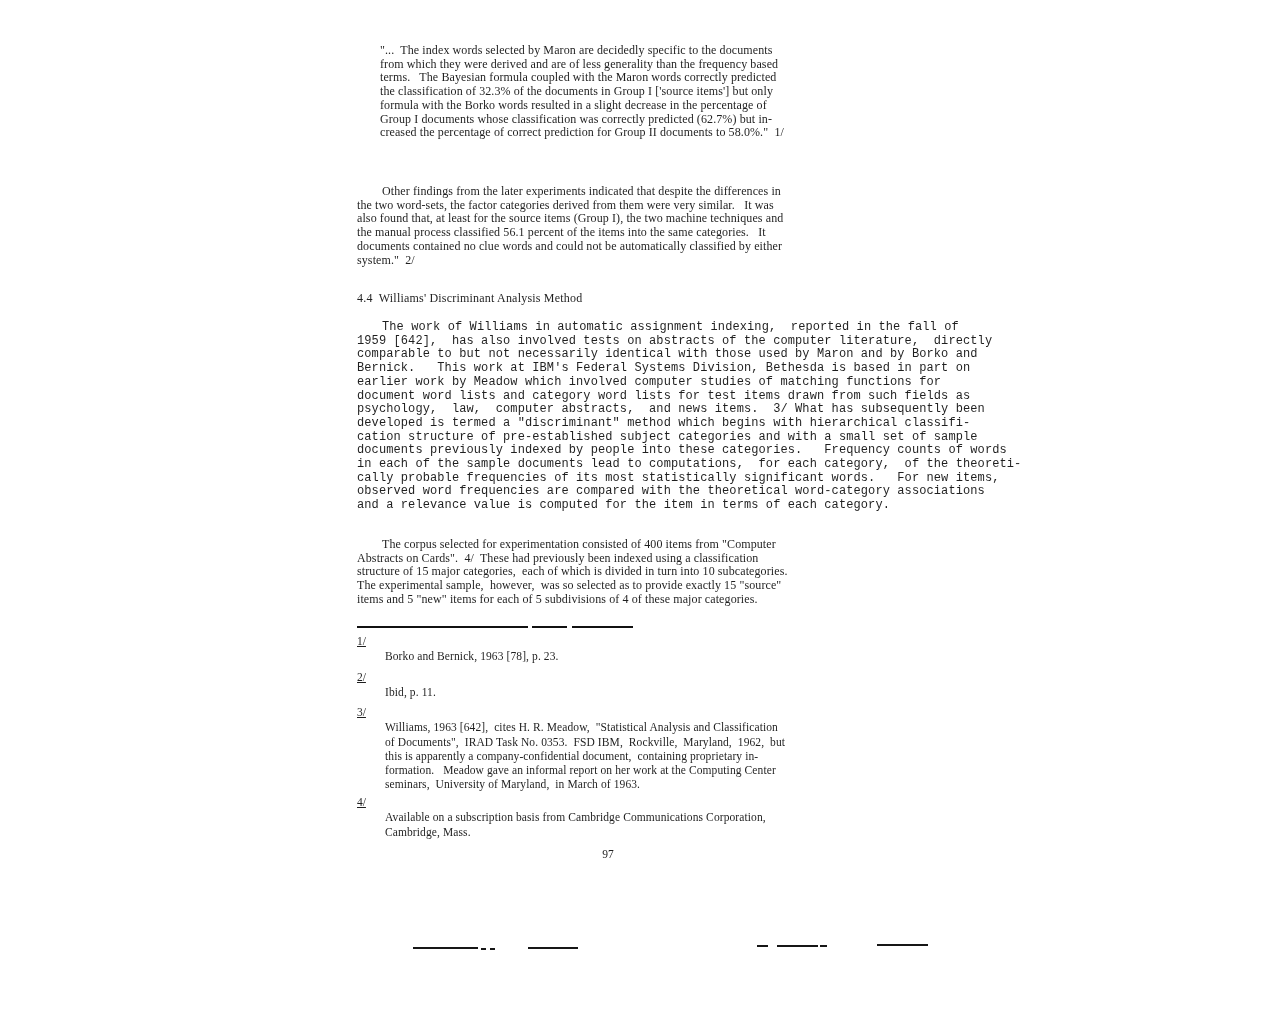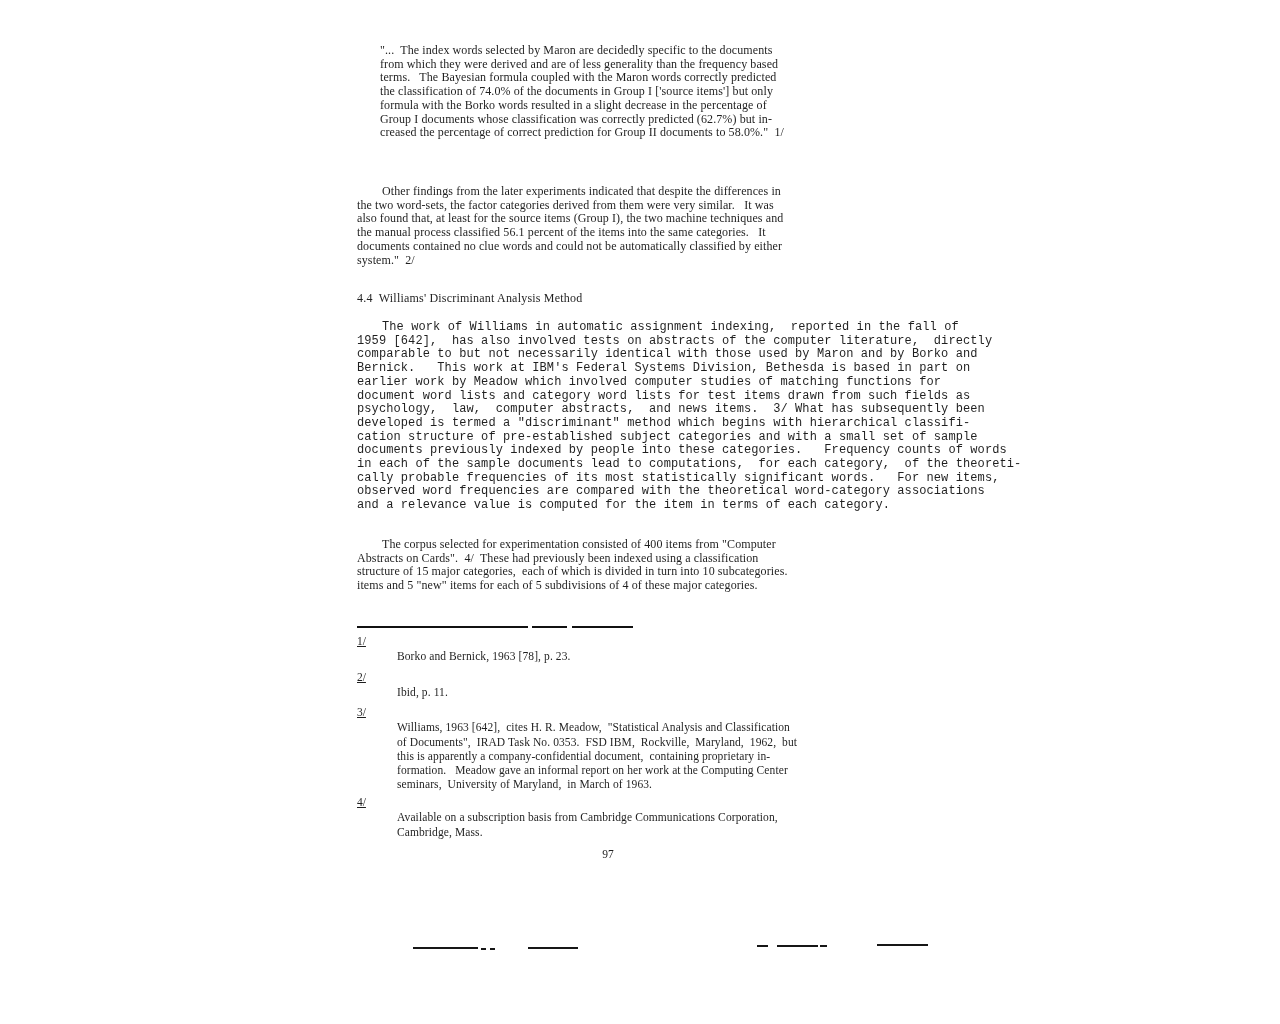--- a/index.html
+++ b/index.html
@@ -50,21 +50,21 @@
     font-size: 11.5px;
     line-height: 14.3px;
   }
   .fn-marker {
     text-decoration: underline;
     font-size: 11.5px;
     margin-bottom: 1px;
     white-space: pre;
   }
   .fn-text {
-    margin-left: 40px;
+    margin-left: 28px;
   }
   .page-number {
     position: absolute;
     left: 588px;
     top: 848px;
     width: 40px;
     text-align: center;
     font-size: 11.5px;
     font-family: Liberation Serif, serif;
   }
@@ -76,21 +76,21 @@
 </style>
 </head>
 <body>
 
 <div class="page">
 
   <div class="block" style="left:380px; top:44px;">
     <div class="line">"...  The index words selected by Maron are decidedly specific to the documents</div>
     <div class="line">from which they were derived and are of less generality than the frequency based</div>
     <div class="line">terms.   The Bayesian formula coupled with the Maron words correctly predicted</div>
-    <div class="line">the classification of 74.0% of the documents in Group I ['source items'] but only</div>
+    <div class="line">the classification of 32.3% of the documents in Group I ['source items'] but only</div>
     <div class="line">formula with the Borko words resulted in a slight decrease in the percentage of</div>
     <div class="line">Group I documents whose classification was correctly predicted (62.7%) but in-</div>
     <div class="line">creased the percentage of correct prediction for Group II documents to 58.0%."  1/</div>
   </div>
 
   <div class="block" style="left:357px; top:176px;margin-top:9px;">
     <div class="line indent">Other findings from the later experiments indicated that despite the differences in</div>
     <div class="line">the two word-sets, the factor categories derived from them were very similar.   It was</div>
     <div class="line">also found that, at least for the source items (Group I), the two machine techniques and</div>
     <div class="line">the manual process classified 56.1 percent of the items into the same categories.   It</div>
@@ -114,20 +114,21 @@
     <div class="line">in each of the sample documents lead to computations,  for each category,  of the theoreti-</div>
     <div class="line">cally probable frequencies of its most statistically significant words.   For new items,</div>
     <div class="line">observed word frequencies are compared with the theoretical word-category associations</div>
     <div class="line">and a relevance value is computed for the item in terms of each category.</div>
   </div>
 
   <div class="block" style="left:357px; top:538px;">
     <div class="line indent">The corpus selected for experimentation consisted of 400 items from "Computer</div>
     <div class="line">Abstracts on Cards".  4/  These had previously been indexed using a classification</div>
     <div class="line">structure of 15 major categories,  each of which is divided in turn into 10 subcategories.</div>
+    <div class="line">The experimental sample,  however,  was so selected as to provide exactly 15 "source"</div>
     <div class="line">items and 5 "new" items for each of 5 subdivisions of 4 of these major categories.</div>
   </div>
 
   <div class="fn-sep"></div>
 
   <div class="footnote" style="left:357px; top:634px;">
     <div class="fn-marker">1/</div>
     <div class="fn-text">
       <div class="line">Borko and Bernick, 1963 [78], p. 23.</div>
     </div>

